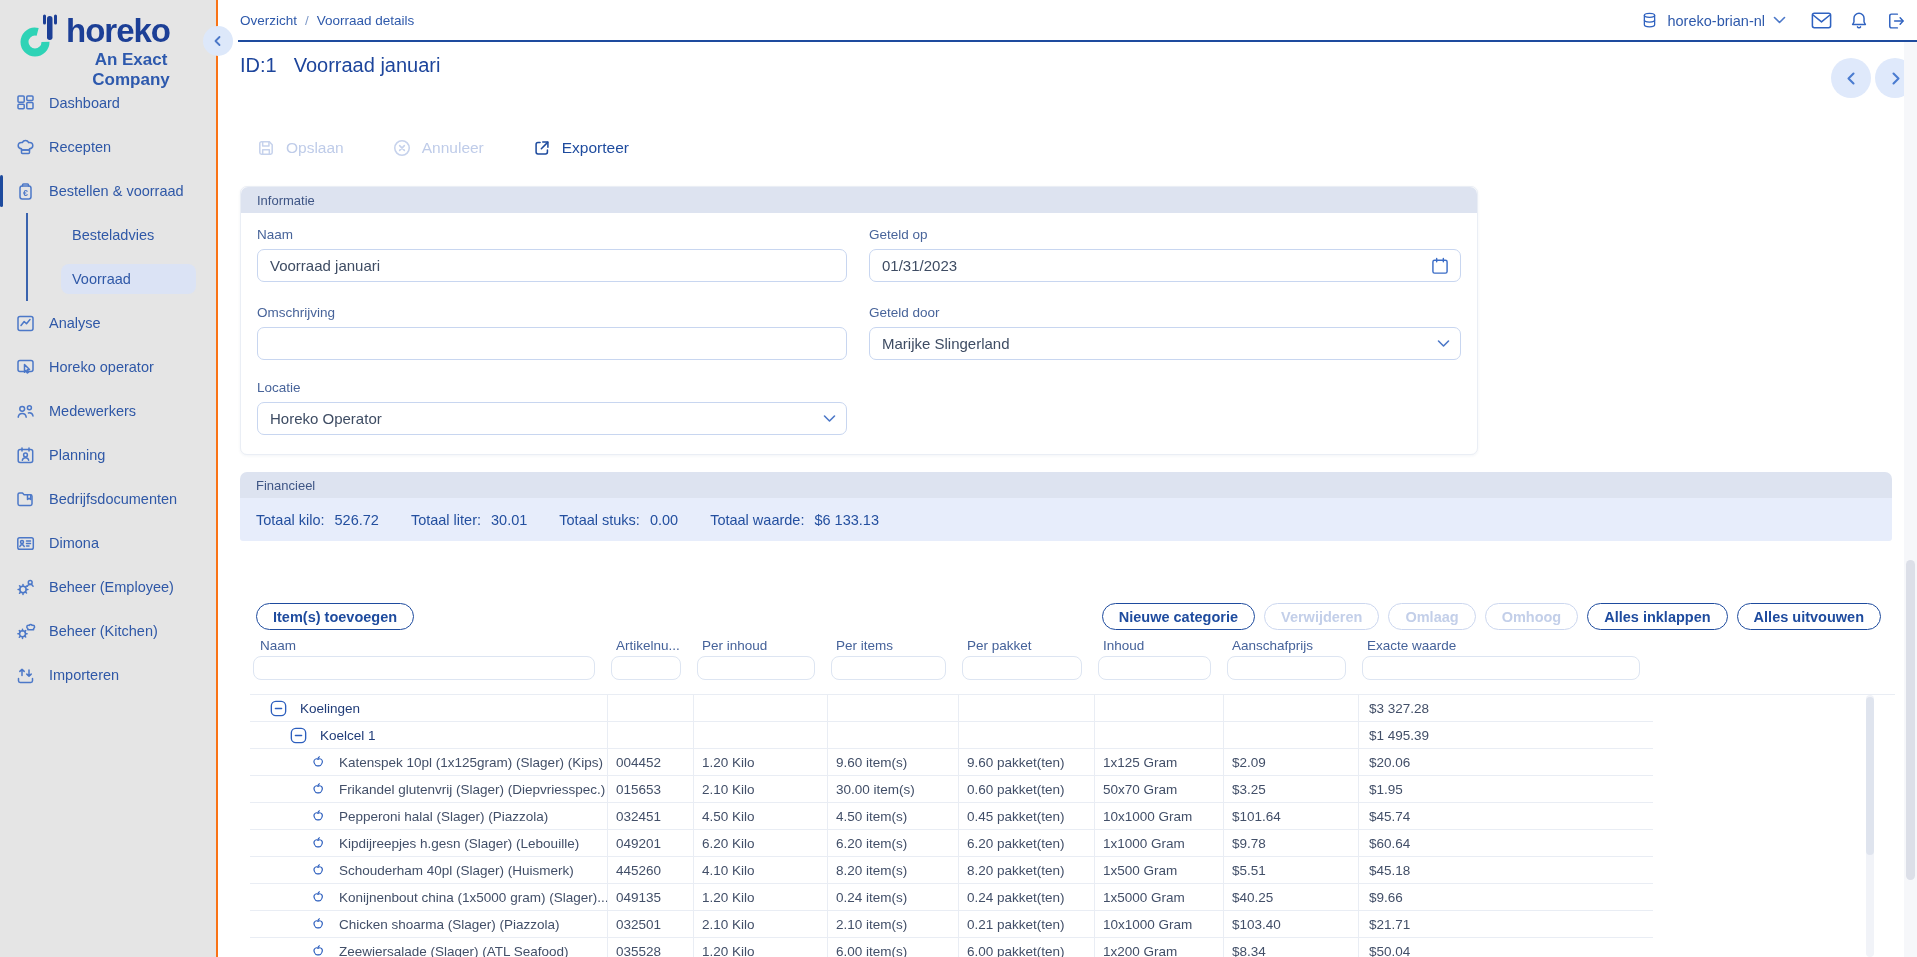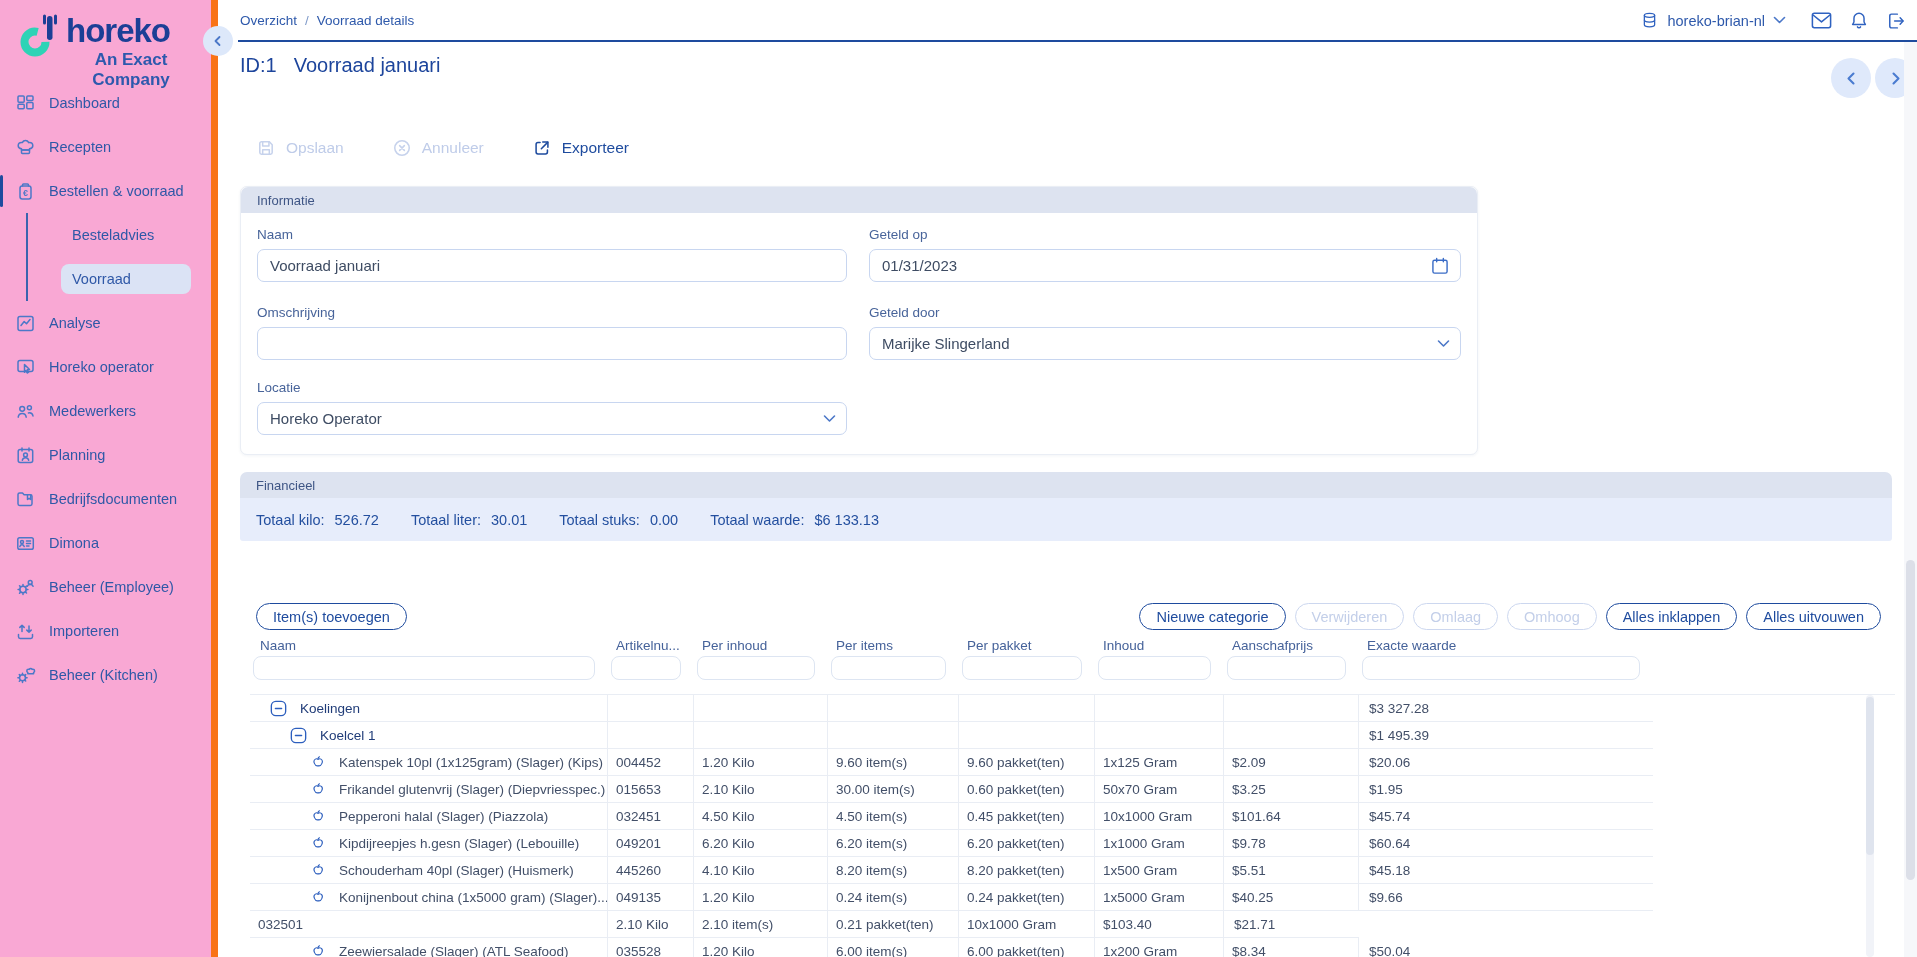--- a/index.html
+++ b/index.html
@@ -6,21 +6,21 @@
   html,body { width:1917px; height:957px; }
   body {
     font-family:"Liberation Sans", sans-serif;
     background:#ffffff; position:relative; overflow:hidden;
     -webkit-font-smoothing:antialiased;
   }
   svg { display:block; }
   .ic { stroke:#4c78c8; fill:none; stroke-width:1.5; stroke-linecap:round; stroke-linejoin:round; }
 
   
-  .sidebar { position:absolute; left:0; top:0; width:218px; height:957px; background:#f9a8d4; border-right:7px solid #f97316; z-index:2; }
+  .sidebar { position:absolute; left:0; top:0; width:218px; height:957px; background:#e5e5e5; border-right:2px solid #f97316; z-index:2; }
   .logo-block { position:absolute; left:16px; top:8px; width:190px; height:52px; }
   .logo-mark { position:absolute; left:0; top:2px; }
   .logo-word { position:absolute; left:50px; top:4px; font-size:33px; font-weight:bold; color:#1c3f96; letter-spacing:-1px; }
   .logo-tag  { position:absolute; left:56px; top:42px; width:118px; text-align:center; font-size:17px; font-weight:bold; color:#2d59ad; }
   .nav { position:absolute; top:81px; left:0; right:0; }
   .nav-item { height:44px; display:flex; align-items:center; gap:13px; padding-left:15px; font-size:14.5px; color:#2f58a7; cursor:pointer; position:relative; }
   .nav-item.active::before { content:''; position:absolute; left:0; top:6px; bottom:6px; width:3px; background:#1e4b9e; border-radius:2px; }
   .nav-sub { margin-left:26px; border-left:2px solid #3a63ae;padding-left:24px; }
   .nav-sub .nav-item { padding-left:20px; }
   .nav-item.selected::before { content:''; position:absolute; left:9px; right:20px; top:7px; bottom:7px; background:#dbe3f5; border-radius:8px; }
@@ -70,21 +70,21 @@
   
   .panel-financieel { position:absolute; left:22px; top:431px; width:1652px; height:67px; border-radius:7px; }
   .fin-body { height:43px; background:#e7edfb; border-radius:0 0 3px 3px; display:flex; align-items:center; padding:0 16px; gap:32px; }
   .fin-total { display:flex; align-items:center; gap:10px; font-size:14.5px; font-weight:500; color:#234f9f; }
 
   
   .panel-voorraad { position:absolute; left:22px; top:524px; width:1655px; bottom:0; }
   .voorraad-header { height:26px; background:#dde3f0; border-radius:7px 7px 0 0; display:flex; align-items:center; justify-content:space-between; padding:0 13px 0 16px; font-size:13px; color:#3e5585; }
   .fullscreen { display:flex; align-items:center; gap:9px; cursor:pointer; }
   .vbuttons { position:absolute; top:38px; left:16px; right:14px; display:flex; gap:9px; }
-  .pill-btn { height:27px; border:1.5px solid #1e4b9e; border-radius:15px; background:#fff; color:#1e4b9e; font-size:14.5px; font-weight:400; padding:0 16px; display:inline-flex; align-items:center; font-family:inherit; cursor:pointer; white-space:nowrap; }
+  .pill-btn { height:27px; border:1.5px solid #1e4b9e; border-radius:15px; background:#fff; color:#1e4b9e; font-size:14.5px; font-weight:700; padding:0 16px; display:inline-flex; align-items:center; font-family:inherit; cursor:pointer; white-space:nowrap; }
   .pill-btn.disabled { border-color:#ccd7ef; color:#c3cfe9; cursor:default; }
   .spacer { flex:1; }
 
   .tgrid { display:grid; grid-template-columns:358px 86px 134px 131px 136px 129px 135px 294px; }
   .thead { position:absolute; top:73px; left:10px; }
   .thead .hcell { padding-left:8px; font-size:13.5px; color:#45629a; white-space:nowrap; overflow:hidden; }
   .thead .hcell:first-child { padding-left:10px; }
   .filters { position:absolute; top:91px; left:10px; }
   .fcell { padding:0 13px 0 3px; }
   .fcell input { width:100%; height:24px; border:1px solid #dde5f2; border-radius:8px; background:#fff; outline:none; font-family:inherit; font-size:13px; color:#3e4c63; padding:0 8px; }
@@ -224,36 +224,36 @@
             <path d="M8 9.3V7.6M8 15.7v1.7M11.2 12.5h1.7M3.1 12.5h1.7M10.3 10.2l1.2-1.2M4.5 16.3l1.2-1.2M10.3 14.8l1.2 1.2M4.5 8.7l1.2 1.2"></path>
             <circle cx="15.2" cy="5.4" r="1.9"></circle>
             <path d="M12.3 9.3c.4-1.1 1.5-1.8 2.9-1.8 1.4 0 2.5.7 2.9 1.8"></path>
           </svg>
         </span>
       <span class="nav-label">Beheer (Employee)</span>
     </div>
     <div class="nav-item">
       <span>
           <svg class="ic" width="21" height="21" viewBox="0 0 21 21">
+            <circle cx="7.5" cy="12.8" r="3"></circle>
+            <path d="M7.5 9.8V8.2M7.5 15.8v1.6M10.5 12.8h1.6M2.9 12.8h1.6M9.6 10.7l1.1-1.1M4.3 16.3l1.1-1.1M9.6 14.9l1.1 1.1M4.3 9.6l1.1 1.1"></path>
+            <path d="M12.8 8.8V7.4c-.6-.3-1-.9-1-1.5 0-.9.7-1.7 1.7-1.7.3 0 .5 0 .8.2.3-.5.8-.8 1.4-.8.6 0 1.1.3 1.4.8.3-.2.5-.2.8-.2 1 0 1.7.8 1.7 1.7 0 .6-.4 1.2-1 1.5v1.4z"></path>
+          </svg>
+        </span>
+      <span class="nav-label">Beheer (Kitchen)</span>
+    </div>
+    <div class="nav-item">
+      <span>
+          <svg class="ic" width="21" height="21" viewBox="0 0 21 21">
             <path d="M3.5 13.5v2.3c0 1 .8 1.7 1.7 1.7h10.6c1 0 1.7-.8 1.7-1.7v-2.3"></path>
             <path d="M7 10.5V4.2M4.8 6.4L7 4.2l2.2 2.2"></path>
             <path d="M14 5v6.3M11.8 9.1l2.2 2.2 2.2-2.2"></path>
           </svg>
         </span>
       <span class="nav-label">Importeren</span>
-    </div>
-    <div class="nav-item">
-      <span>
-          <svg class="ic" width="21" height="21" viewBox="0 0 21 21">
-            <circle cx="7.5" cy="12.8" r="3"></circle>
-            <path d="M7.5 9.8V8.2M7.5 15.8v1.6M10.5 12.8h1.6M2.9 12.8h1.6M9.6 10.7l1.1-1.1M4.3 16.3l1.1-1.1M9.6 14.9l1.1 1.1M4.3 9.6l1.1 1.1"></path>
-            <path d="M12.8 8.8V7.4c-.6-.3-1-.9-1-1.5 0-.9.7-1.7 1.7-1.7.3 0 .5 0 .8.2.3-.5.8-.8 1.4-.8.6 0 1.1.3 1.4.8.3-.2.5-.2.8-.2 1 0 1.7.8 1.7 1.7 0 .6-.4 1.2-1 1.5v1.4z"></path>
-          </svg>
-        </span>
-      <span class="nav-label">Beheer (Kitchen)</span>
     </div>
   </nav>
 </aside>
 
 <div class="collapse-btn">
   <svg class="ic" width="12" height="12" viewBox="0 0 12 12" style="stroke-width:1.8">
       <path d="M7.5 2L3.5 6l4 4"></path>
     </svg>
 </div>
 
@@ -619,20 +619,30 @@
           <div class="c">049135</div>
           <div class="c">1.20 Kilo</div>
           <div class="c">0.24 item(s)</div>
           <div class="c">0.24 pakket(ten)</div>
           <div class="c">1x5000 Gram</div>
           <div class="c">$40.25</div>
           <div class="c last">$9.66</div>
         </div>
 
         <div class="trow item">
+          <div class="c name-c">
+
+            <span class="apple-icon">
+              <svg width="16" height="16" viewBox="0 0 20 20" style="stroke:#2d5fbe;fill:none;stroke-width:1.4;stroke-linecap:round;stroke-linejoin:round">
+                <path d="M10 6.6c-.9-.7-2.2-.8-3.3-.2-1.6.9-2.1 3.2-1.2 5.3.8 1.9 2.3 3.2 3.6 3.2.4 0 .8-.1 1.1-.3.3.2.7.3 1.1.3 1.3 0 2.8-1.3 3.6-3.2.9-2.1.4-4.4-1.2-5.3-1.1-.6-2.4-.5-3.3.2z"></path>
+                <path d="M10 6.2c0-1.3.7-2.3 1.8-2.8"></path>
+              </svg>
+            </span>
+            <span class="name-l">Chicken shoarma (Slager) (Piazzola)</span>
+          </div>
           <div class="c">032501</div>
           <div class="c">2.10 Kilo</div>
           <div class="c">2.10 item(s)</div>
           <div class="c">0.21 pakket(ten)</div>
           <div class="c">10x1000 Gram</div>
           <div class="c">$103.40</div>
           <div class="c last">$21.71</div>
         </div>
 
         <div class="trow item">

